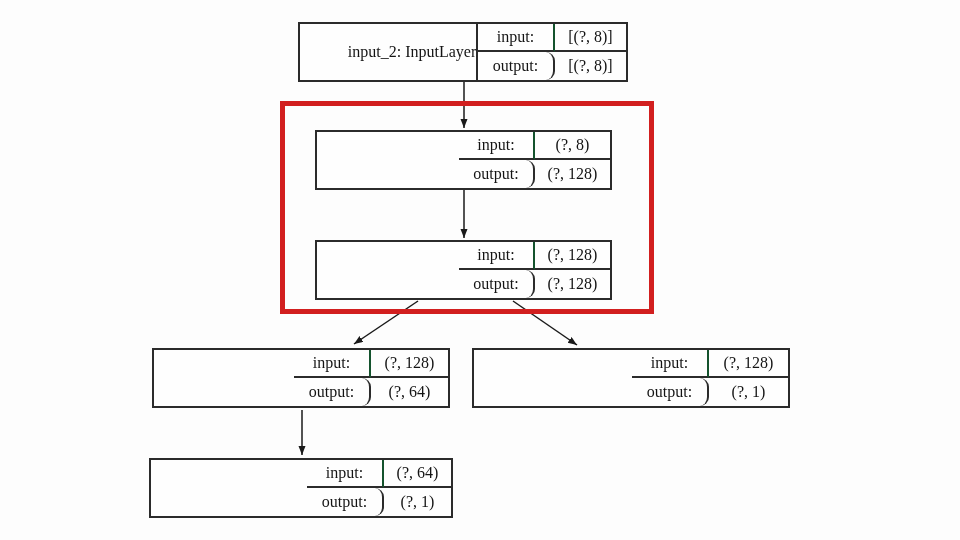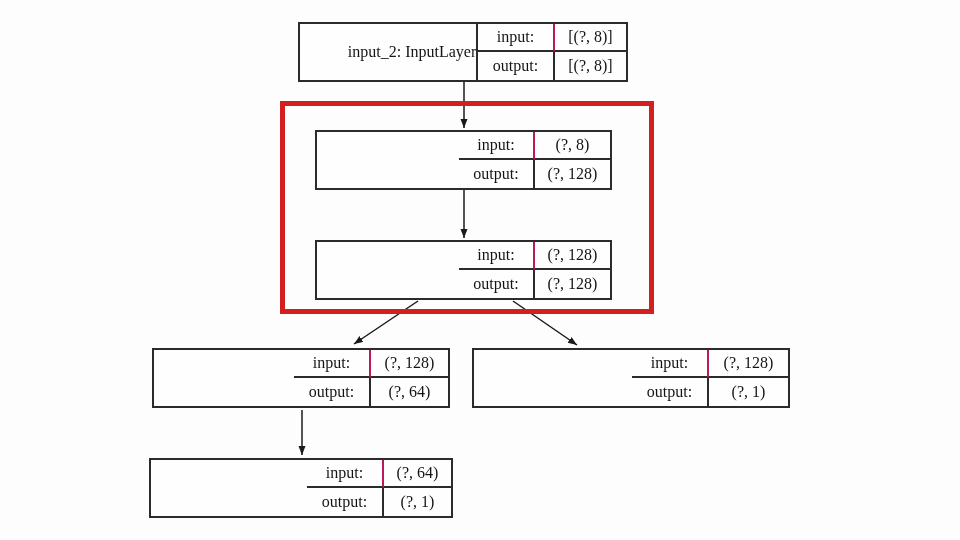--- a/index.html
+++ b/index.html
@@ -33,23 +33,23 @@
     line-height: 1;
   }
   .cell {
     display: flex;
     align-items: center;
     justify-content: center;
     white-space: nowrap;
     box-sizing: border-box;
   }
   .name   { grid-column: 1; grid-row: 1 / 3; border-right: 2px solid #2b2b2b; margin-left: 48px; }
-  .ilabel { grid-column: 2; grid-row: 1; border-right: 2px solid #be185d; border-bottom: 2px solid #2b2b2b; }
+  .ilabel { grid-column: 2; grid-row: 1; border-right: 2px solid #14532d; border-bottom: 2px solid #2b2b2b; }
   .ivalue { grid-column: 3; grid-row: 1; border-bottom: 2px solid #2b2b2b; }
-  .olabel { grid-column: 2; grid-row: 2; border-right: 2px solid #2b2b2b; }
+  .olabel { grid-column: 2; grid-row: 2; border-right: 2px solid #2b2b2b; border-radius: 9px; }
   .ovalue { grid-column: 3; grid-row: 2; }
 
   .n-input2  { left: 298px; top:  22px; width: 330px; height: 60px; grid-template-columns: 178px 77px 1fr; }
   .n-dense3  { left: 315px; top: 130px; width: 297px; height: 60px; grid-template-columns: 142px 76px 1fr; }
   .n-dense4  { left: 315px; top: 240px; width: 297px; height: 60px; grid-template-columns: 142px 76px 1fr; }
   .n-dense5  { left: 152px; top: 348px; width: 298px; height: 60px; grid-template-columns: 140px 77px 1fr; }
   .n-y1out   { left: 472px; top: 348px; width: 318px; height: 60px; grid-template-columns: 158px 77px 1fr; }
   .n-y2out   { left: 149px; top: 458px; width: 304px; height: 60px; grid-template-columns: 156px 77px 1fr; }
 
   .highlight-box {

